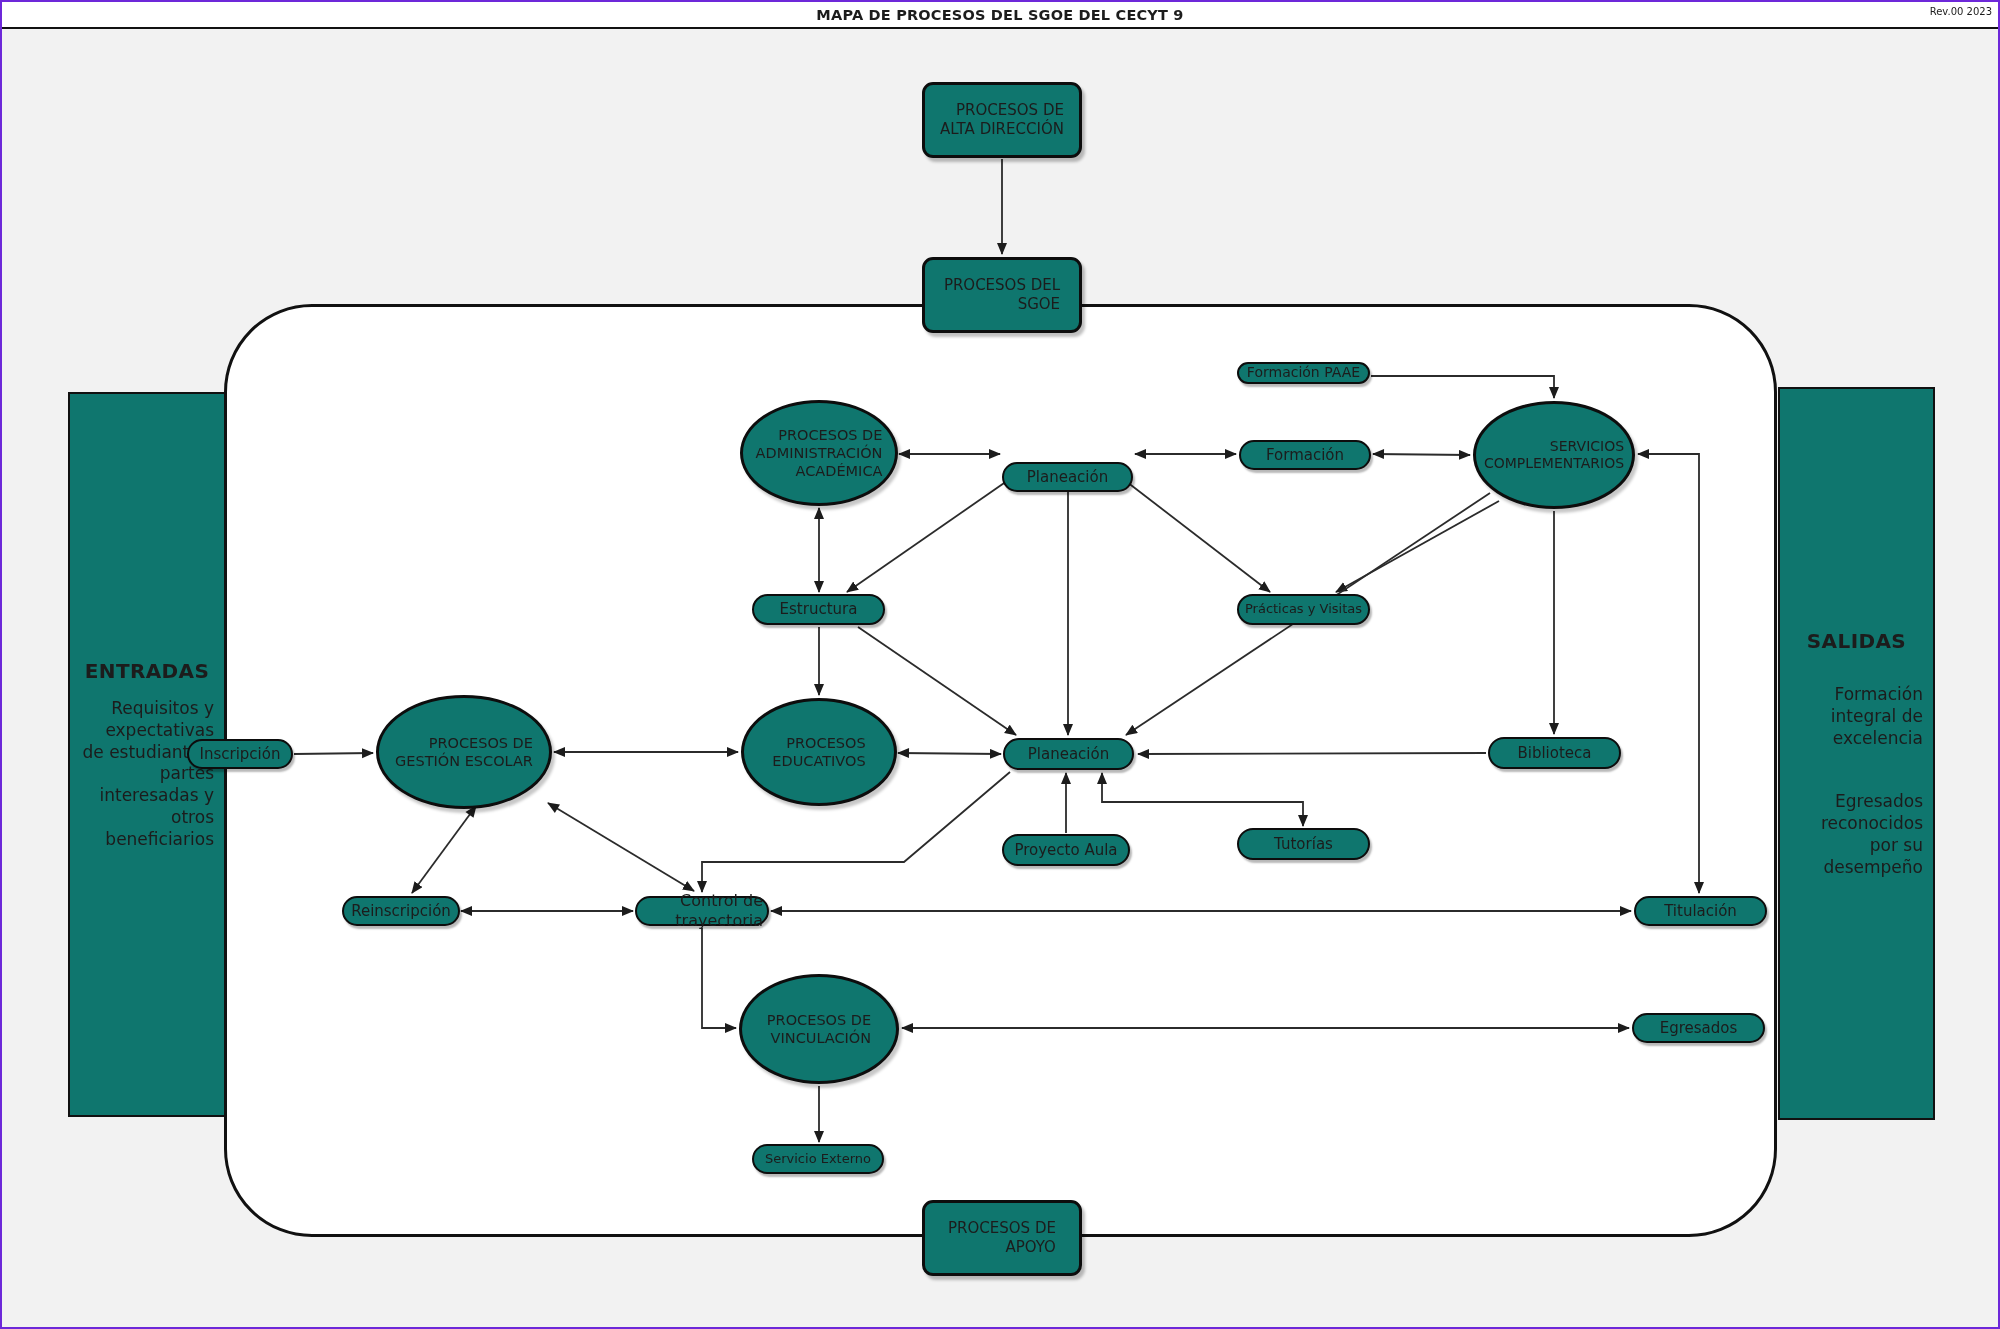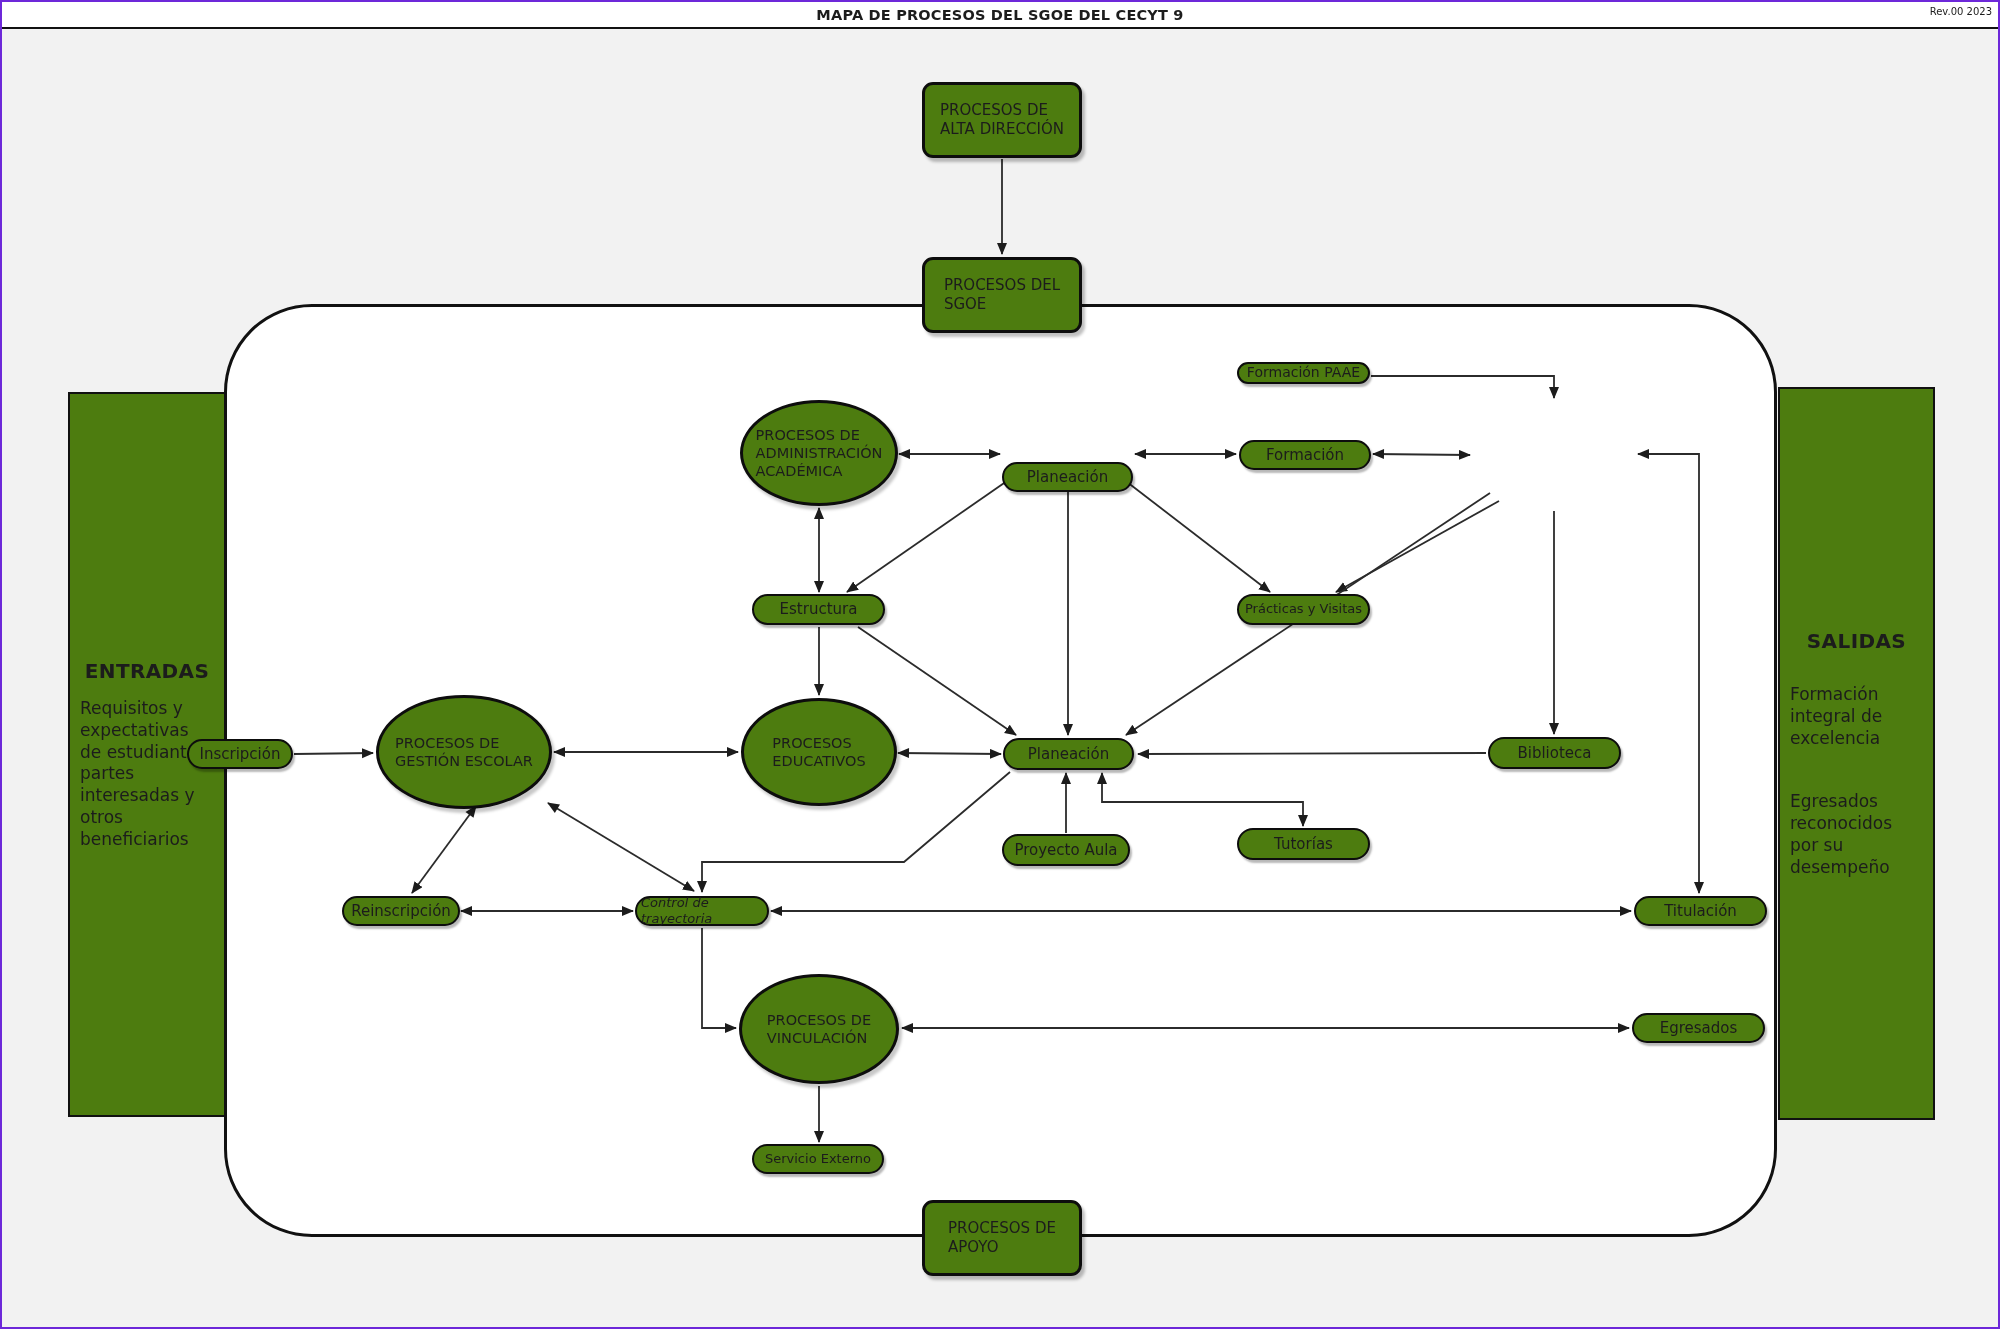--- a/index.html
+++ b/index.html
@@ -17,22 +17,22 @@
   #titlebar .t { font-size:14.5px; font-weight:bold; letter-spacing:.2px; }
   #titlebar .rev { position:absolute; right:6px; top:4px; font-size:10px; font-weight:normal; }
 
   .container-frame {
     position:absolute; left:222px; top:302px; width:1553px; height:933px;
     background:#ffffff; border:3px solid #111; border-radius:88px; box-sizing:border-box;
   }
   #wires { position:absolute; left:0; top:0; pointer-events:none; }
 
   .rbox, .pill, .ellipse, .panel {
-    position:absolute; background:#4d7c0f; box-sizing:border-box;
-    display:flex; align-items:center; justify-content:center; text-align:left;
+    position:absolute; background:#0f766e; box-sizing:border-box;
+    display:flex; align-items:center; justify-content:center; text-align:right;
   }
   .rbox {
     border:3px solid #0d0d0d; border-radius:11px;
     box-shadow:3px 4px 3px rgba(0,0,0,.25); font-size:15px;
   }
   .pill {
     border:2.5px solid #0d0d0d; border-radius:17px;
     box-shadow:2px 3px 2px rgba(0,0,0,.28); font-size:15px;
   }
   .ellipse {
@@ -40,21 +40,21 @@
     box-shadow:3px 4px 3px rgba(0,0,0,.22); font-size:14.5px;
   }
   .panel {
     border:2.5px solid #111; flex-direction:column; padding:10px;
     font-size:17px; line-height:1.28;
   }
   .panel .ptitle { font-weight:bold; font-size:20px; margin-bottom:14px; letter-spacing:.4px; }
   .panel .pbody { margin:0 0 26px 0; }
   .panel .pbody:last-child { margin-bottom:0; }
   .label { white-space:pre-line; line-height:1.25; padding:0 4px; }
-  .fs14 { font-size:14px; } .fs13 { font-size:13px; } .fs11 { font-size:13px;font-style:italic; }
+  .fs14 { font-size:14px; } .fs13 { font-size:13px; } .fs11 { font-size:16px; }
 </style>
 </head>
 <body>
 
 <div id="stage">
 
   <div id="titlebar">
     <span class="t">MAPA DE PROCESOS DEL SGOE DEL CECYT 9</span>
     <span class="rev">Rev.00 2023</span>
   </div>
@@ -124,20 +124,24 @@
     <div class="ptitle">SALIDAS</div>
     <div class="pbody">Formación integral de excelencia</div>
     <div class="pbody">Egresados reconocidos por su desempeño</div>
   </div>
 
   <div class="ellipse" style="left:738px; top:398px; width:158px; height:106px;">
     <span class="label">PROCESOS DE
 ADMINISTRACIÓN
 ACADÉMICA</span>
   </div>
+  <div class="ellipse fs14" style="left:1471px; top:399px; width:162px; height:108px;">
+    <span class="label" style="padding:0;">SERVICIOS
+COMPLEMENTARIOS</span>
+  </div>
   <div class="ellipse" style="left:374px; top:693px; width:176px; height:114px;">
     <span class="label">PROCESOS DE
 GESTIÓN ESCOLAR</span>
   </div>
   <div class="ellipse" style="left:739px; top:696px; width:156px; height:108px;">
     <span class="label">PROCESOS
 EDUCATIVOS</span>
   </div>
   <div class="ellipse" style="left:737px; top:972px; width:160px; height:110px;">
     <span class="label">PROCESOS DE

